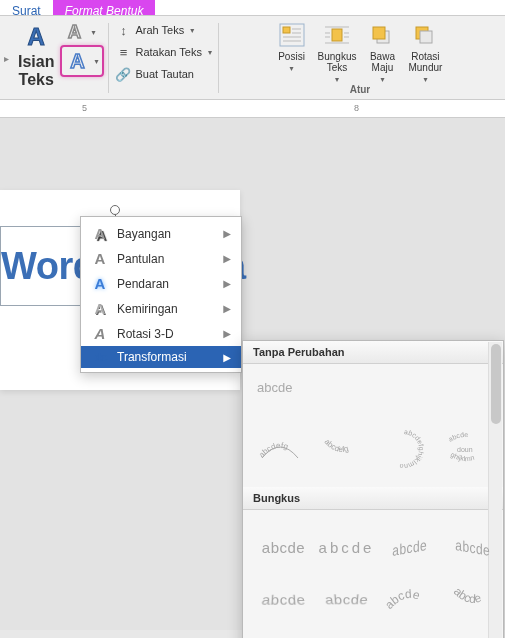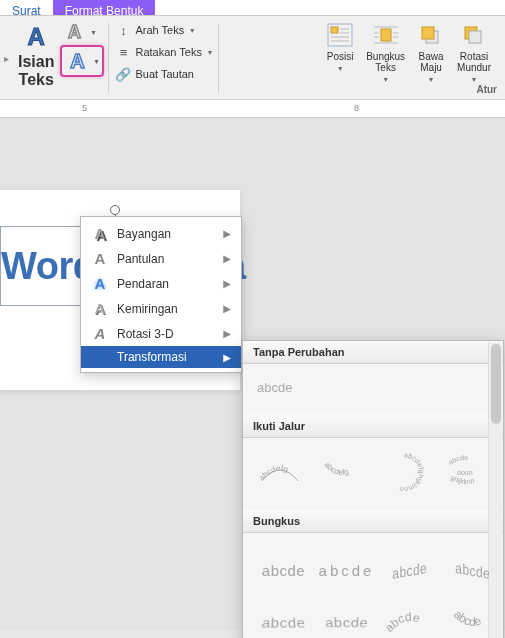--- a/index.html
+++ b/index.html
@@ -18,22 +18,23 @@
       background: #fff;
       height: 16px;
       border-bottom: 1px solid #ccc;
     }
     .tab {
       padding: 4px 12px;
       color: #2b64b4;
       cursor: pointer;
     }
     .tab.active {
-      background: #8b5cf6;
+      background: #d946ef;
       color: #fff;
+      font-style: italic;
     }
     
     .ribbon {
       display: flex;
       background: #f0f0f0;
       border-bottom: 1px solid #ccc;
       height: 84px;
       padding: 3px 4px 2px 4px;
     }
     .group {
@@ -300,21 +301,21 @@
       <span class="dd-sm">▾</span>
     </div>
     <div class="midrow">
       <span class="mini-icon">🔗</span>
       <span class="mid-lbl">Buat Tautan</span>
     </div>
   </div>
 
   <div class="group-divider"></div>
 
-  <div class="group" style="flex:1;align-items:flex-end;">
+  <div class="group" style="flex:1;">
     <div class="hstack" style="align-items:flex-start;">
       <div class="arr">
         <div class="arr-icon">
           <svg width="26" height="24">
               <rect x="1" y="1" width="24" height="22" fill="none" stroke="#9db4cc"></rect>
               <rect x="4" y="4" width="7" height="6" fill="#f3c24a" stroke="#c79a2a"></rect>
               <line x1="13" y1="6" x2="22" y2="6" stroke="#bbb"></line>
               <line x1="13" y1="10" x2="22" y2="10" stroke="#bbb"></line>
               <line x1="4" y1="14" x2="22" y2="14" stroke="#bbb"></line>
               <line x1="4" y1="18" x2="22" y2="18" stroke="#bbb"></line>
@@ -416,21 +417,20 @@
   </div>
 
   <div class="gallery">
     <div class="scroll-track">
       <div class="scroll-thumb"></div>
     </div>
     <div class="gal-head">Tanpa Perubahan</div>
     <div class="gal-body">
       <div class="sample1">abcde</div>
     </div>
-    <div class="gal-head">Ikuti Jalur</div>
     <div class="gal-body">
       <div class="path-row">
         <div class="path-cell">
           <svg width="44" height="34">
               <path d="M4 26 Q22 4 40 26" fill="none" stroke="#aaa" stroke-width="1"></path>
               <text fill="#a5a5a5" font-size="8"><textPath href="#p1">abcdefg</textPath></text>
               <defs>
                 <path id="p1" d="M4 26 Q22 6 40 26"></path>
               </defs>
             </svg>

